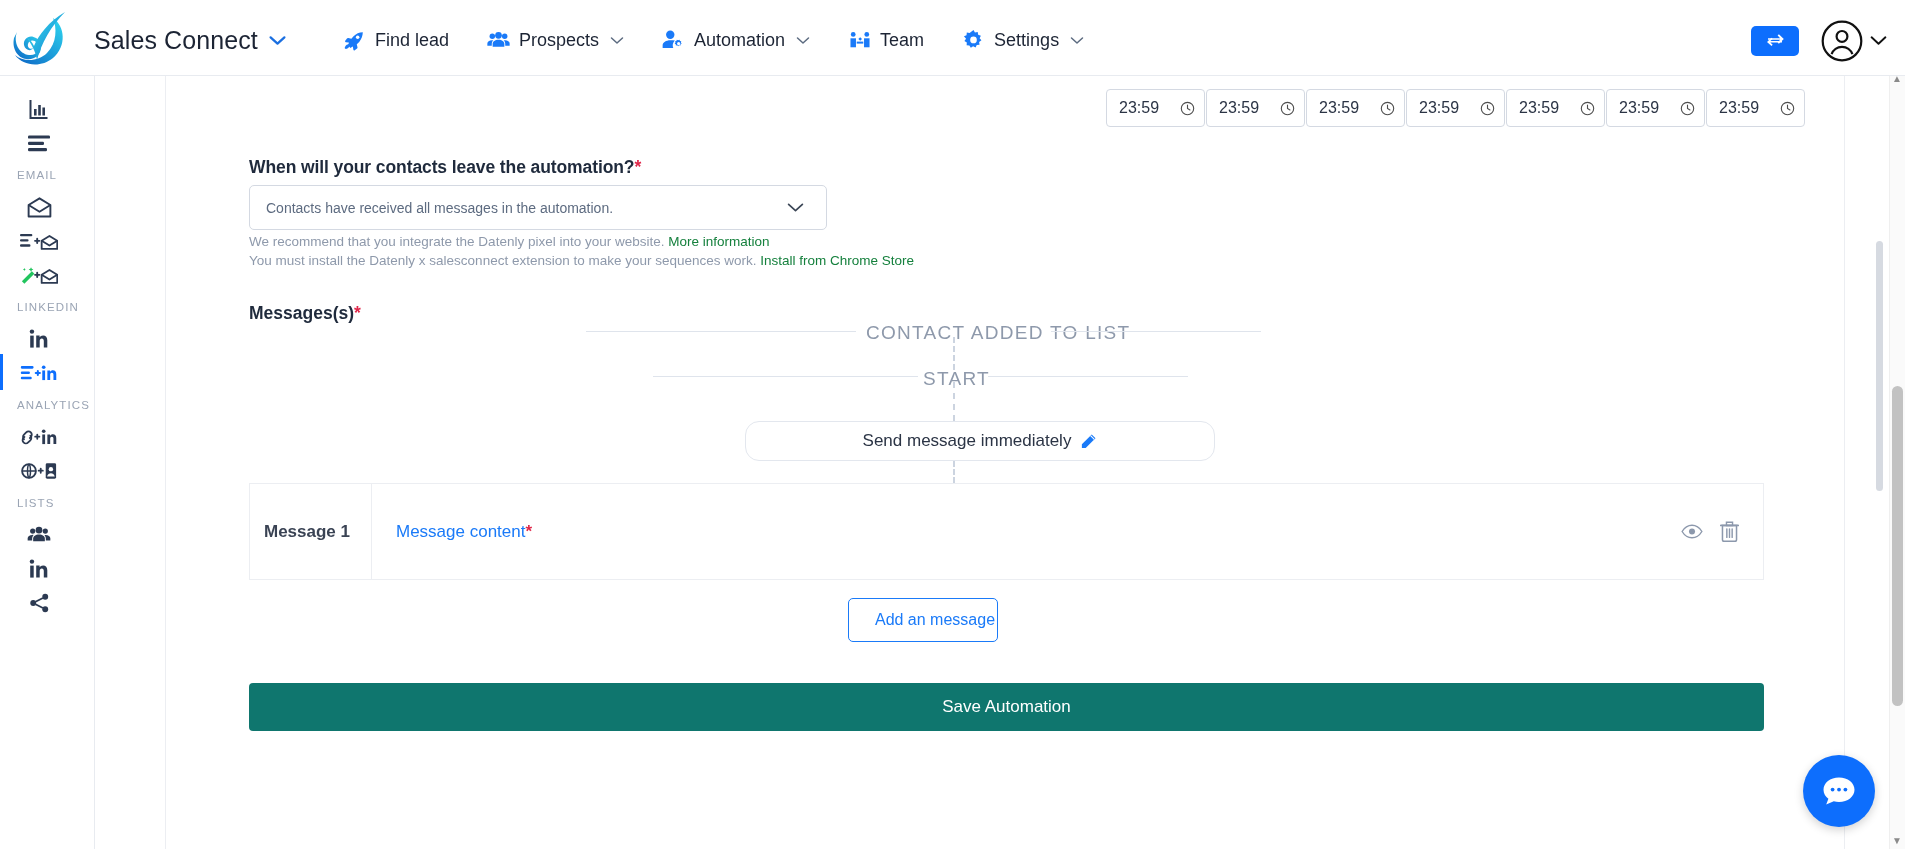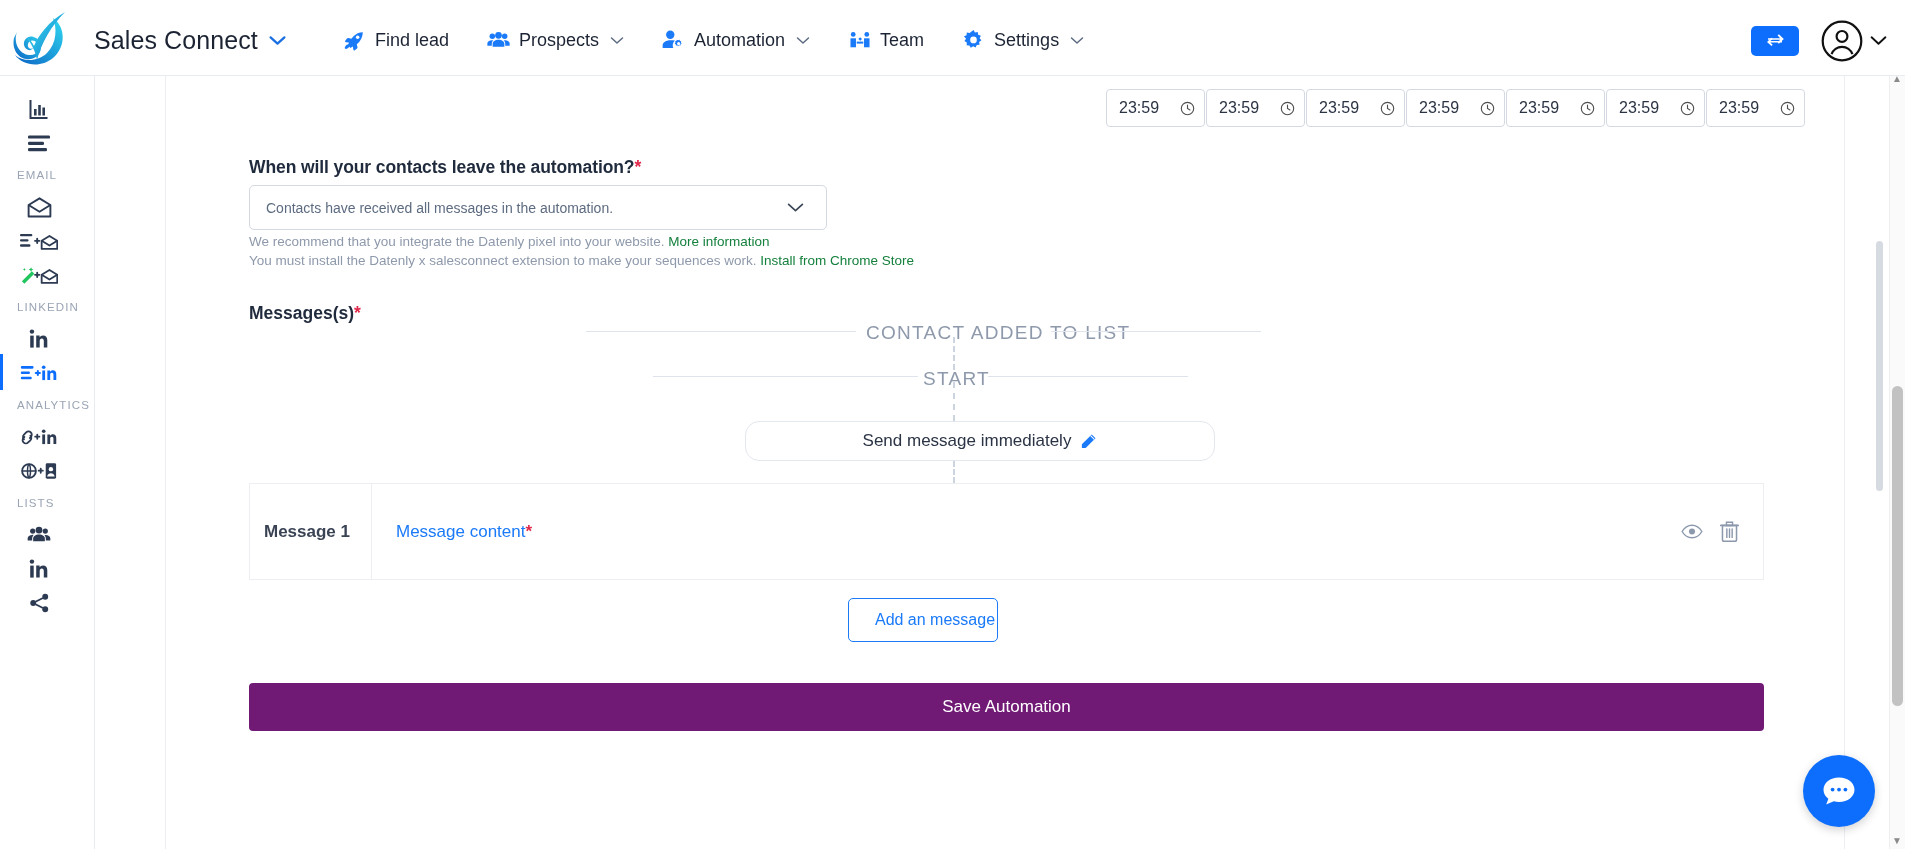--- a/index.html
+++ b/index.html
@@ -198,21 +198,21 @@
     width: 150px; height: 44px;
     border: 1px solid #1a7af8; border-radius: 5px; background: #fff;
     color: #1a7af8; font-size: 16px; cursor: pointer;
     font-family: "Liberation Sans", sans-serif;
     padding-left: 24px;
   }
 
   .save-btn {
     position: absolute; left: 83px; top: 634px;
     width: 1515px; height: 48px;
-    background: #701a75; border: none; border-radius: 4px;
+    background: #0f766e; border: none; border-radius: 4px;
     color: #ffffff; font-size: 17px; cursor: pointer;
     font-family: "Liberation Sans", sans-serif;
   }
 
   
   .vscroll-track {
     position: absolute; right: 0; top: 71px; width: 16px; height: 778px;
     background: #fafafa; border-left: 1px solid #efefef;
   }
   .vscroll-thumb {

